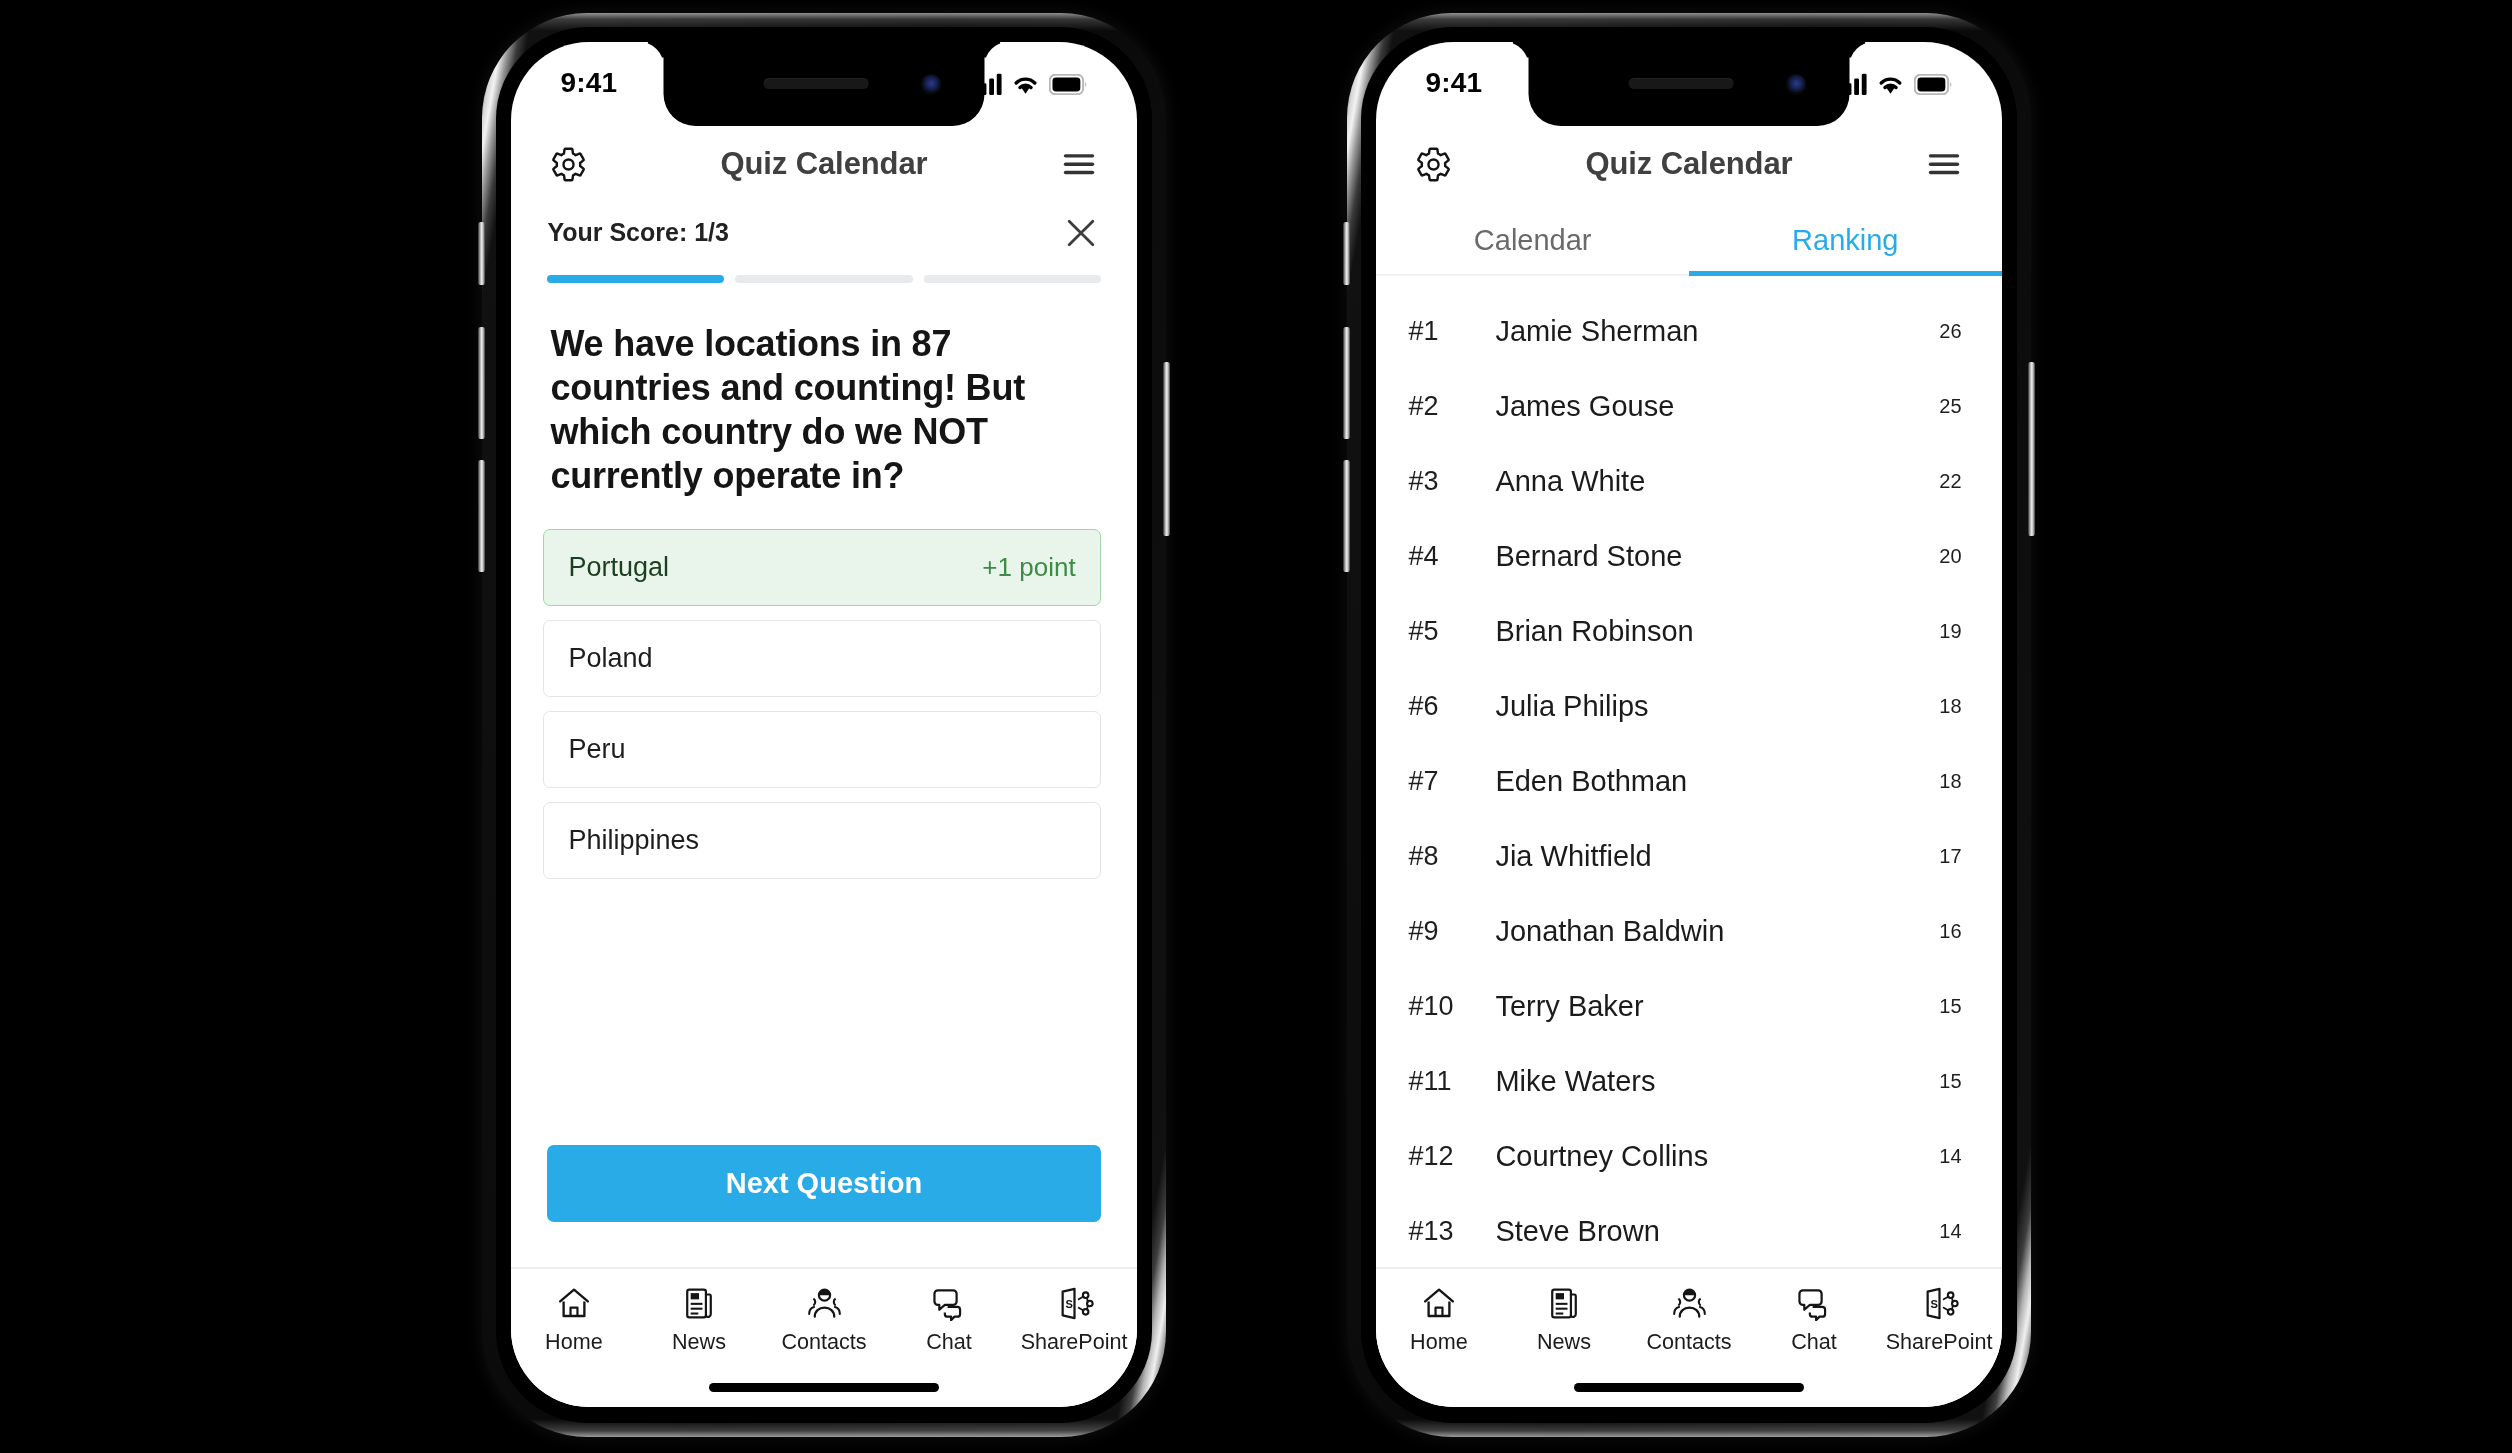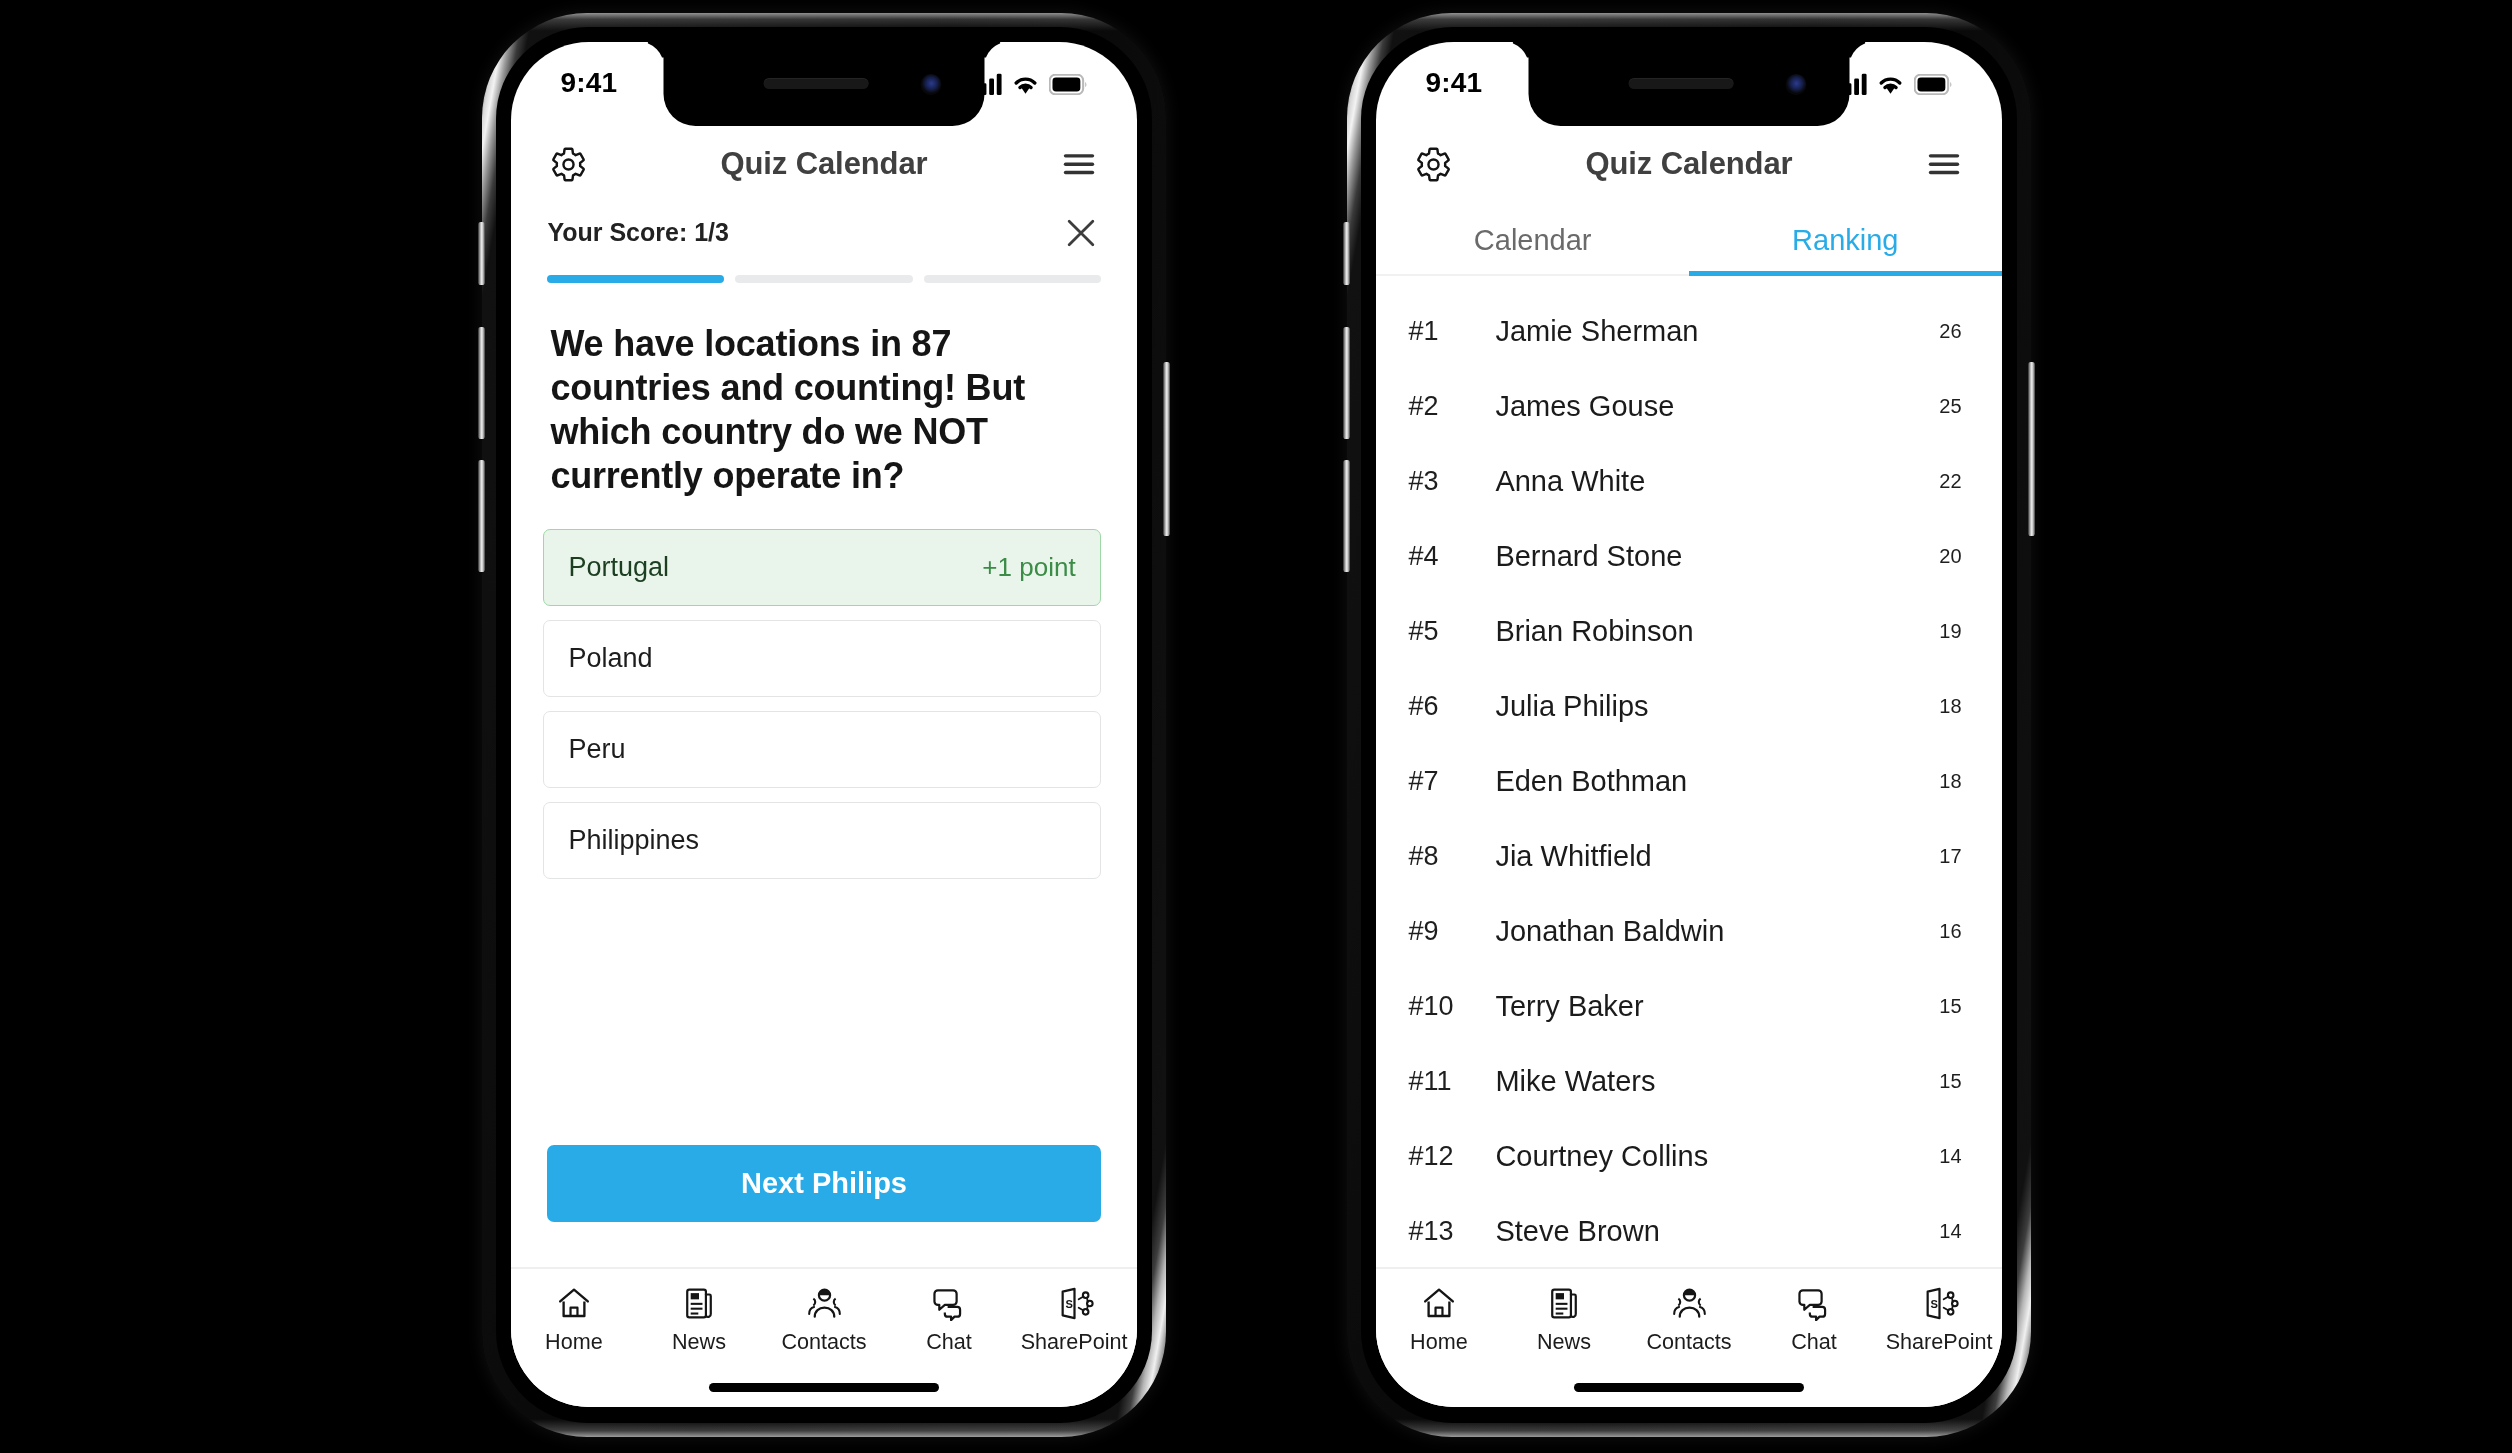--- a/index.html
+++ b/index.html
@@ -439,21 +439,21 @@
             <div class="option">
               <span class="option-label">Peru</span>
             </div>
             <div class="option">
               <span class="option-label">Philippines</span>
             </div>
           </div>
 
           <div class="quiz-spacer"></div>
 
-          <div class="next-btn">Next Philips</div>
+          <div class="next-btn">Next Question</div>
         </div>
 
         <div class="bottom-nav">
           <div class="nav-item">
             <svg width="36" height="35" viewBox="0 0 52 50">
               <path d="M6 22 L26 5 L46 22" fill="none" stroke="#151515" stroke-width="3.4" stroke-linecap="round" stroke-linejoin="round"></path>
               <path d="M11 22 V43 H41 V22" fill="none" stroke="#151515" stroke-width="3.4" stroke-linejoin="round"></path>
               <path d="M21 43 V31 H31 V43" fill="none" stroke="#151515" stroke-width="3.2" stroke-linejoin="round"></path>
             </svg>
             <span class="nav-label">Home</span>

